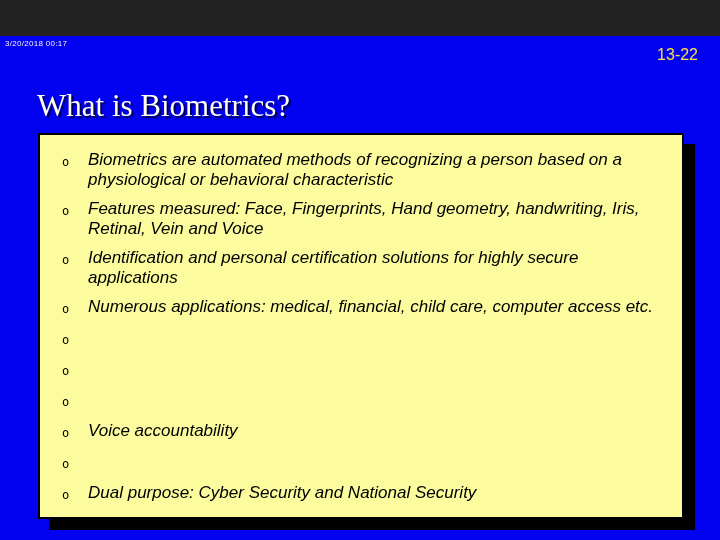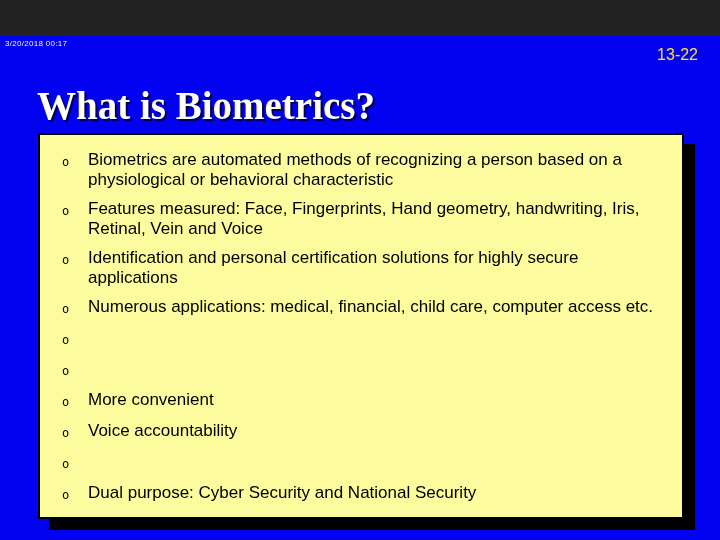--- a/index.html
+++ b/index.html
@@ -19,22 +19,22 @@
     letter-spacing:.3px;
   }
   .slide-number {
     position:absolute; right:22px; top:10px;
     font-size:16px; color:#fde047;
   }
   .slide-title {
     position:absolute; left:37px; top:52px;
     margin:0;
     font-family:"Liberation Serif", serif;
-    font-weight:bold;
-    font-size:39px; line-height:36px;
+    font-weight:normal;
+    font-size:31px; line-height:36px;
     color:var(--title,#fffff4);
     text-shadow:2px 2px 1px #000050;
   }
   .content-box {
     position:absolute; left:38px; top:97px;
     width:642px; height:382px;
     background:var(--box_bg,#fcfc9e);
     border:2px solid var(--box_border,#000000);
     box-shadow:11px 11px 0 #000000;
     box-sizing:content-box;
@@ -53,20 +53,21 @@
   .bullet-glyph {
     flex:0 0 26px;
     font-family:"DejaVu Sans Mono", monospace;
     font-size:12px; line-height:20px;
     padding-top:2px;
     color:#000000;
   }
   .bullet-text {
     font-size:17px; line-height:20px;
     color:var(--text,#000000);
+    font-style:italic;
   }
 </style>
 </head>
 <body>
 
 <div class="slide" style="--background: #0202f0; --box_bg: #fcfc9e; --box_border: #000000; --title: #fffff4; --text: #000000;">
 
   <div class="datetime">3/20/2018 00:17</div>
 
   <div class="slide-number">13-22</div>
@@ -98,21 +99,20 @@
   <li class="bullet-item">
     <span class="bullet-glyph">o</span>
   </li>
 
   <li class="bullet-item">
     <span class="bullet-glyph">o</span>
   </li>
 
   <li class="bullet-item">
     <span class="bullet-glyph">o</span>
-    <span class="bullet-text">More convenient</span>
   </li>
 
   <li class="bullet-item">
     <span class="bullet-glyph">o</span>
     <span class="bullet-text">Voice accountability</span>
   </li>
 
   <li class="bullet-item">
     <span class="bullet-glyph">o</span>
   </li>

